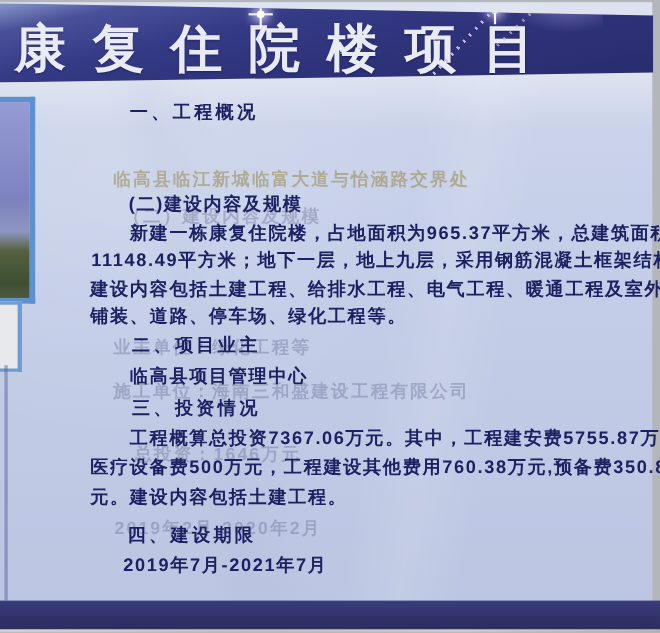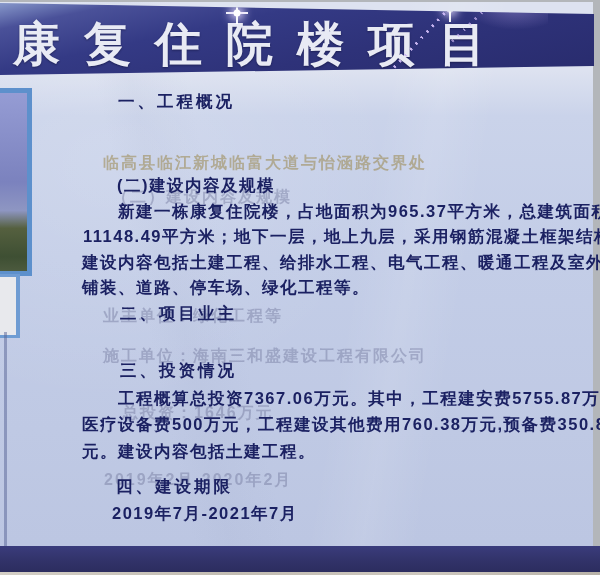--- a/index.html
+++ b/index.html
@@ -107,20 +107,21 @@
   <div class="ghost ghost-cool" style="left:104px;top:470px;">2019年2月-2020年2月</div>
 
   <div class="line heading" style="left:118px;top:91px;">一、工程概况</div>
   <div class="line" style="left:117px;top:175px;">(二)建设内容及规模</div>
   <div class="line" style="left:118px;top:201px;">新建一栋康复住院楼，占地面积为965.37平方米，总建筑面积</div>
   <div class="line" style="left:83px;top:226px;">11148.49平方米；地下一层，地上九层，采用钢筋混凝土框架结构。</div>
   <div class="line" style="left:82px;top:252px;">建设内容包括土建工程、给排水工程、电气工程、暖通工程及室外配套</div>
   <div class="line" style="left:82px;top:277px;">铺装、道路、停车场、绿化工程等。</div>
 
   <div class="line heading" style="left:120px;top:303px;">二、项目业主</div>
+  <div class="line" style="left:118px;top:331px;">临高县项目管理中心</div>
 
   <div class="line heading" style="left:120px;top:360px;">三、投资情况</div>
   <div class="line" style="left:118px;top:388px;">工程概算总投资7367.06万元。其中，工程建安费5755.87万元，</div>
   <div class="line" style="left:82px;top:414px;">医疗设备费500万元，工程建设其他费用760.38万元,预备费350.81万</div>
   <div class="line" style="left:82px;top:441px;">元。建设内容包括土建工程。</div>
 
   <div class="line heading" style="left:116px;top:476px;">四、建设期限</div>
   <div class="line" style="left:112px;top:503px;">2019年7月-2021年7月</div>
 
   <div class="bottom-bar"></div>

